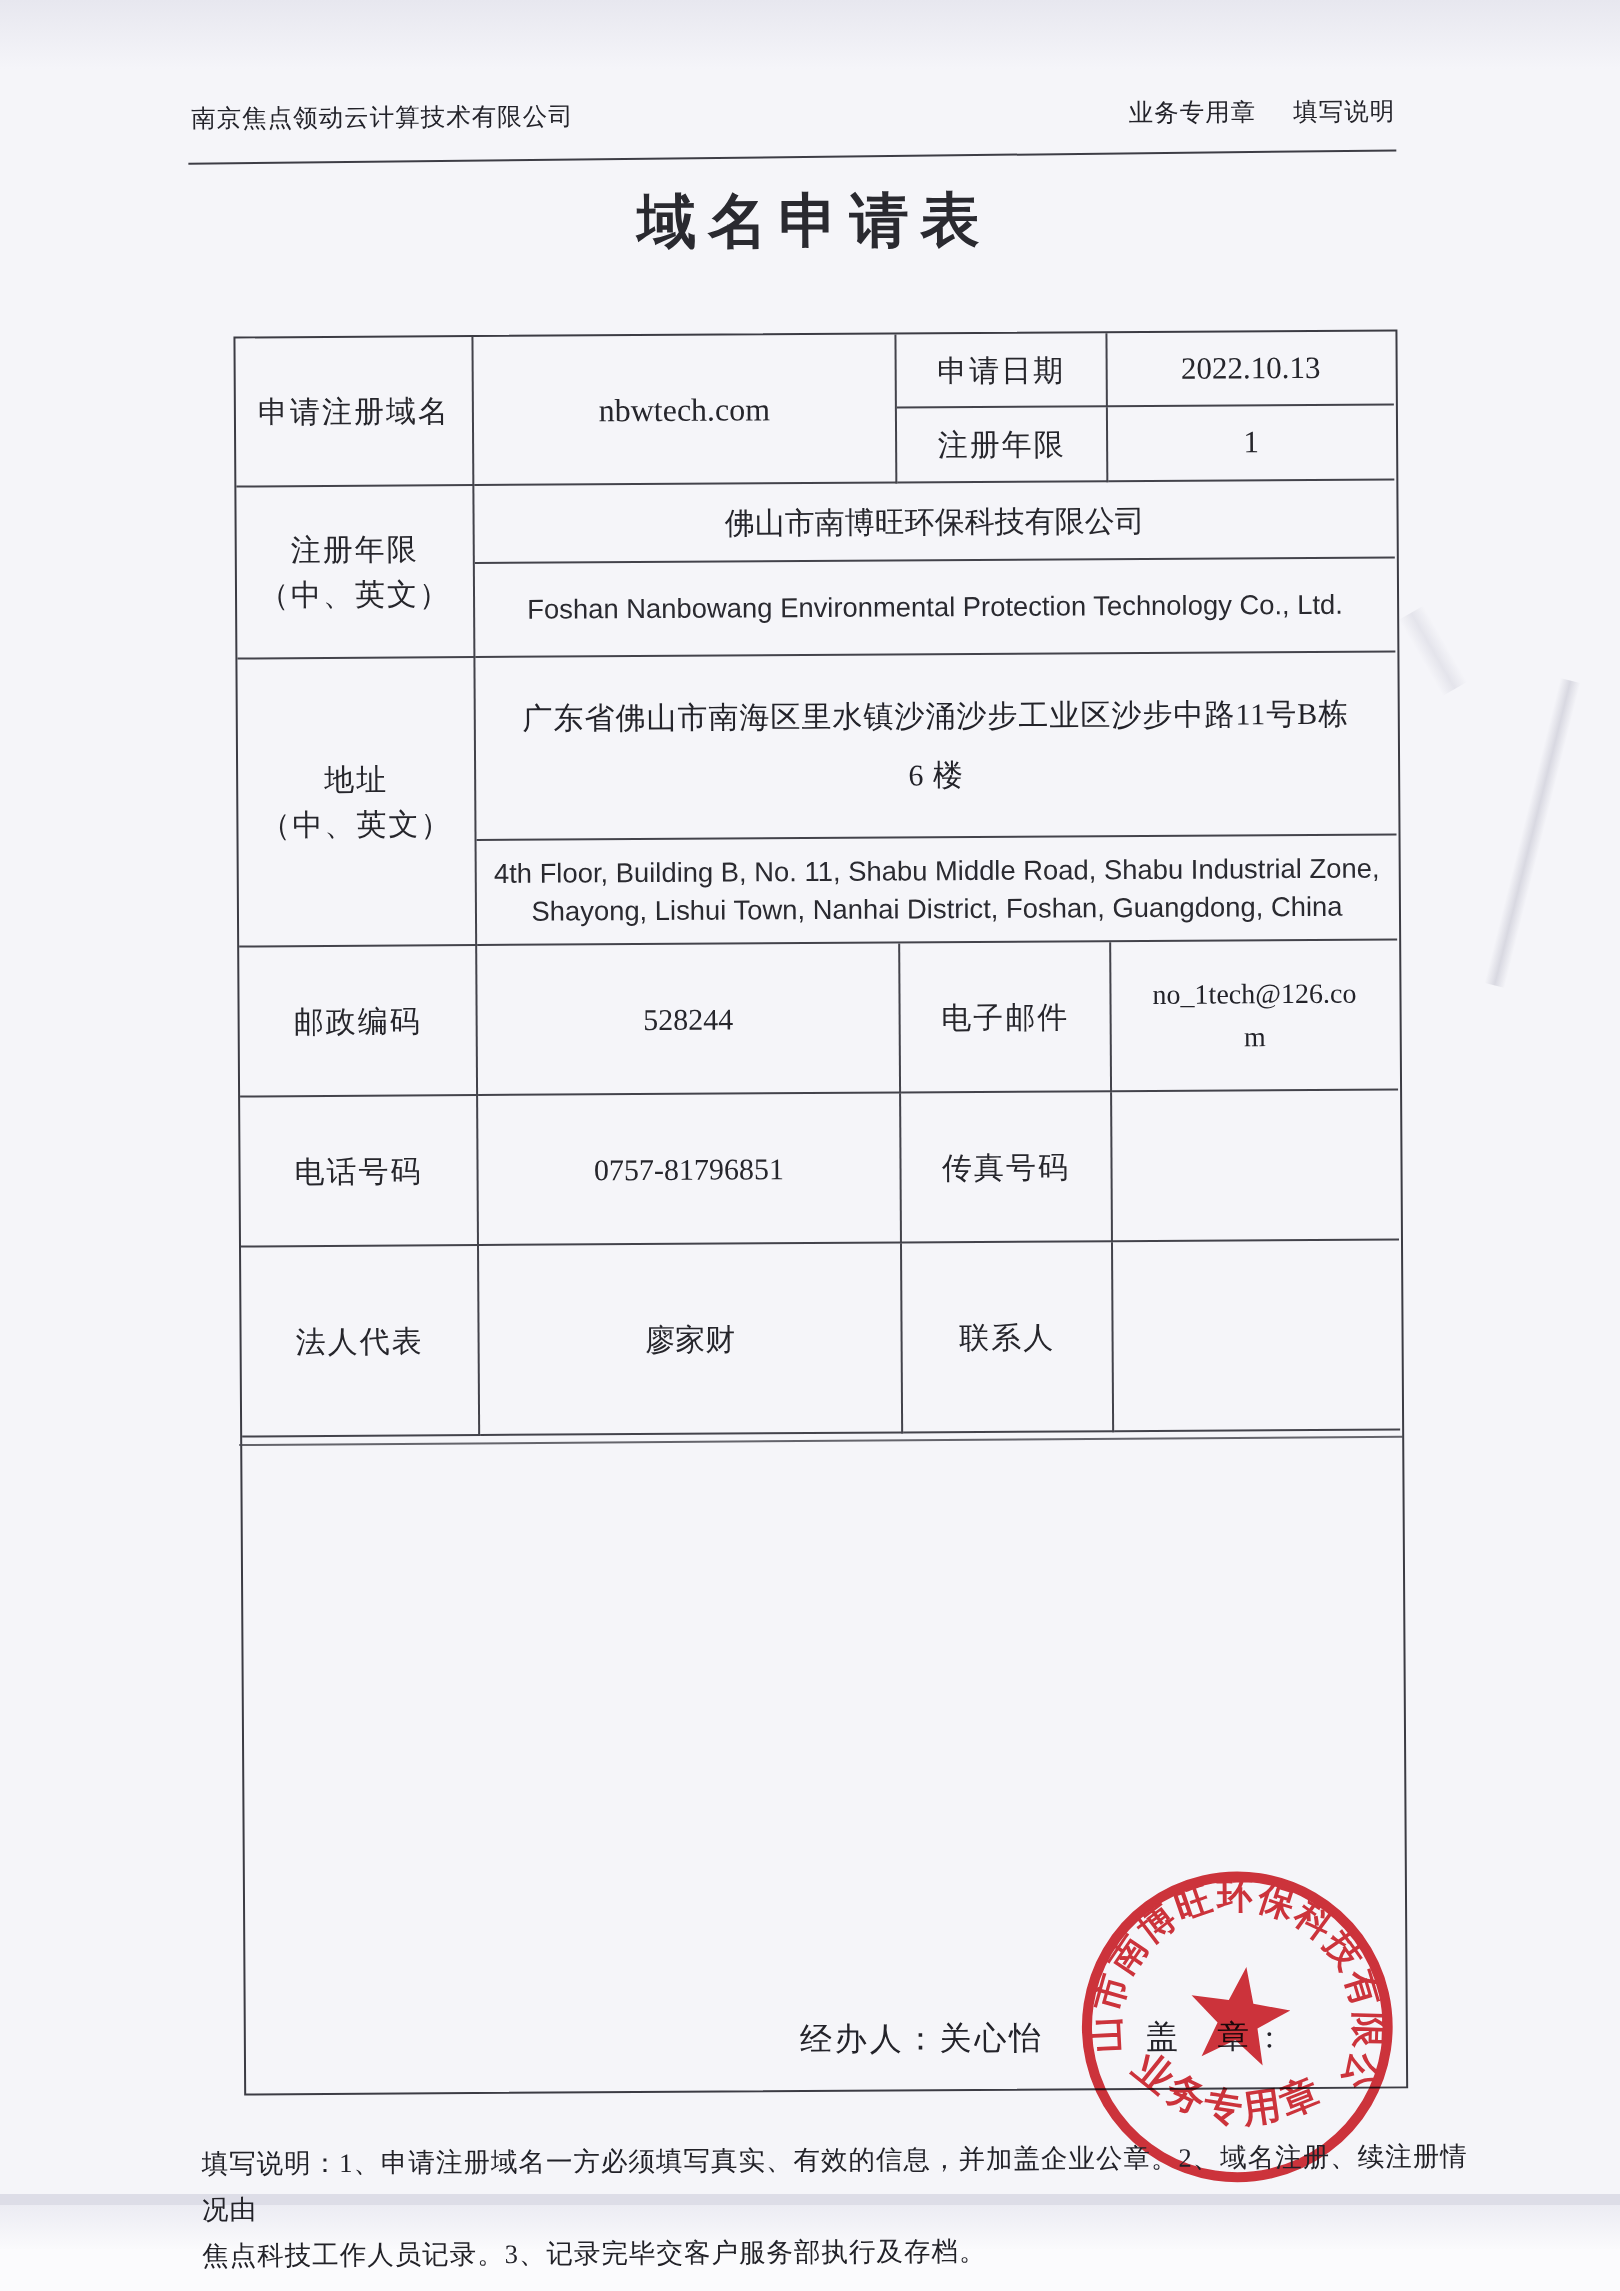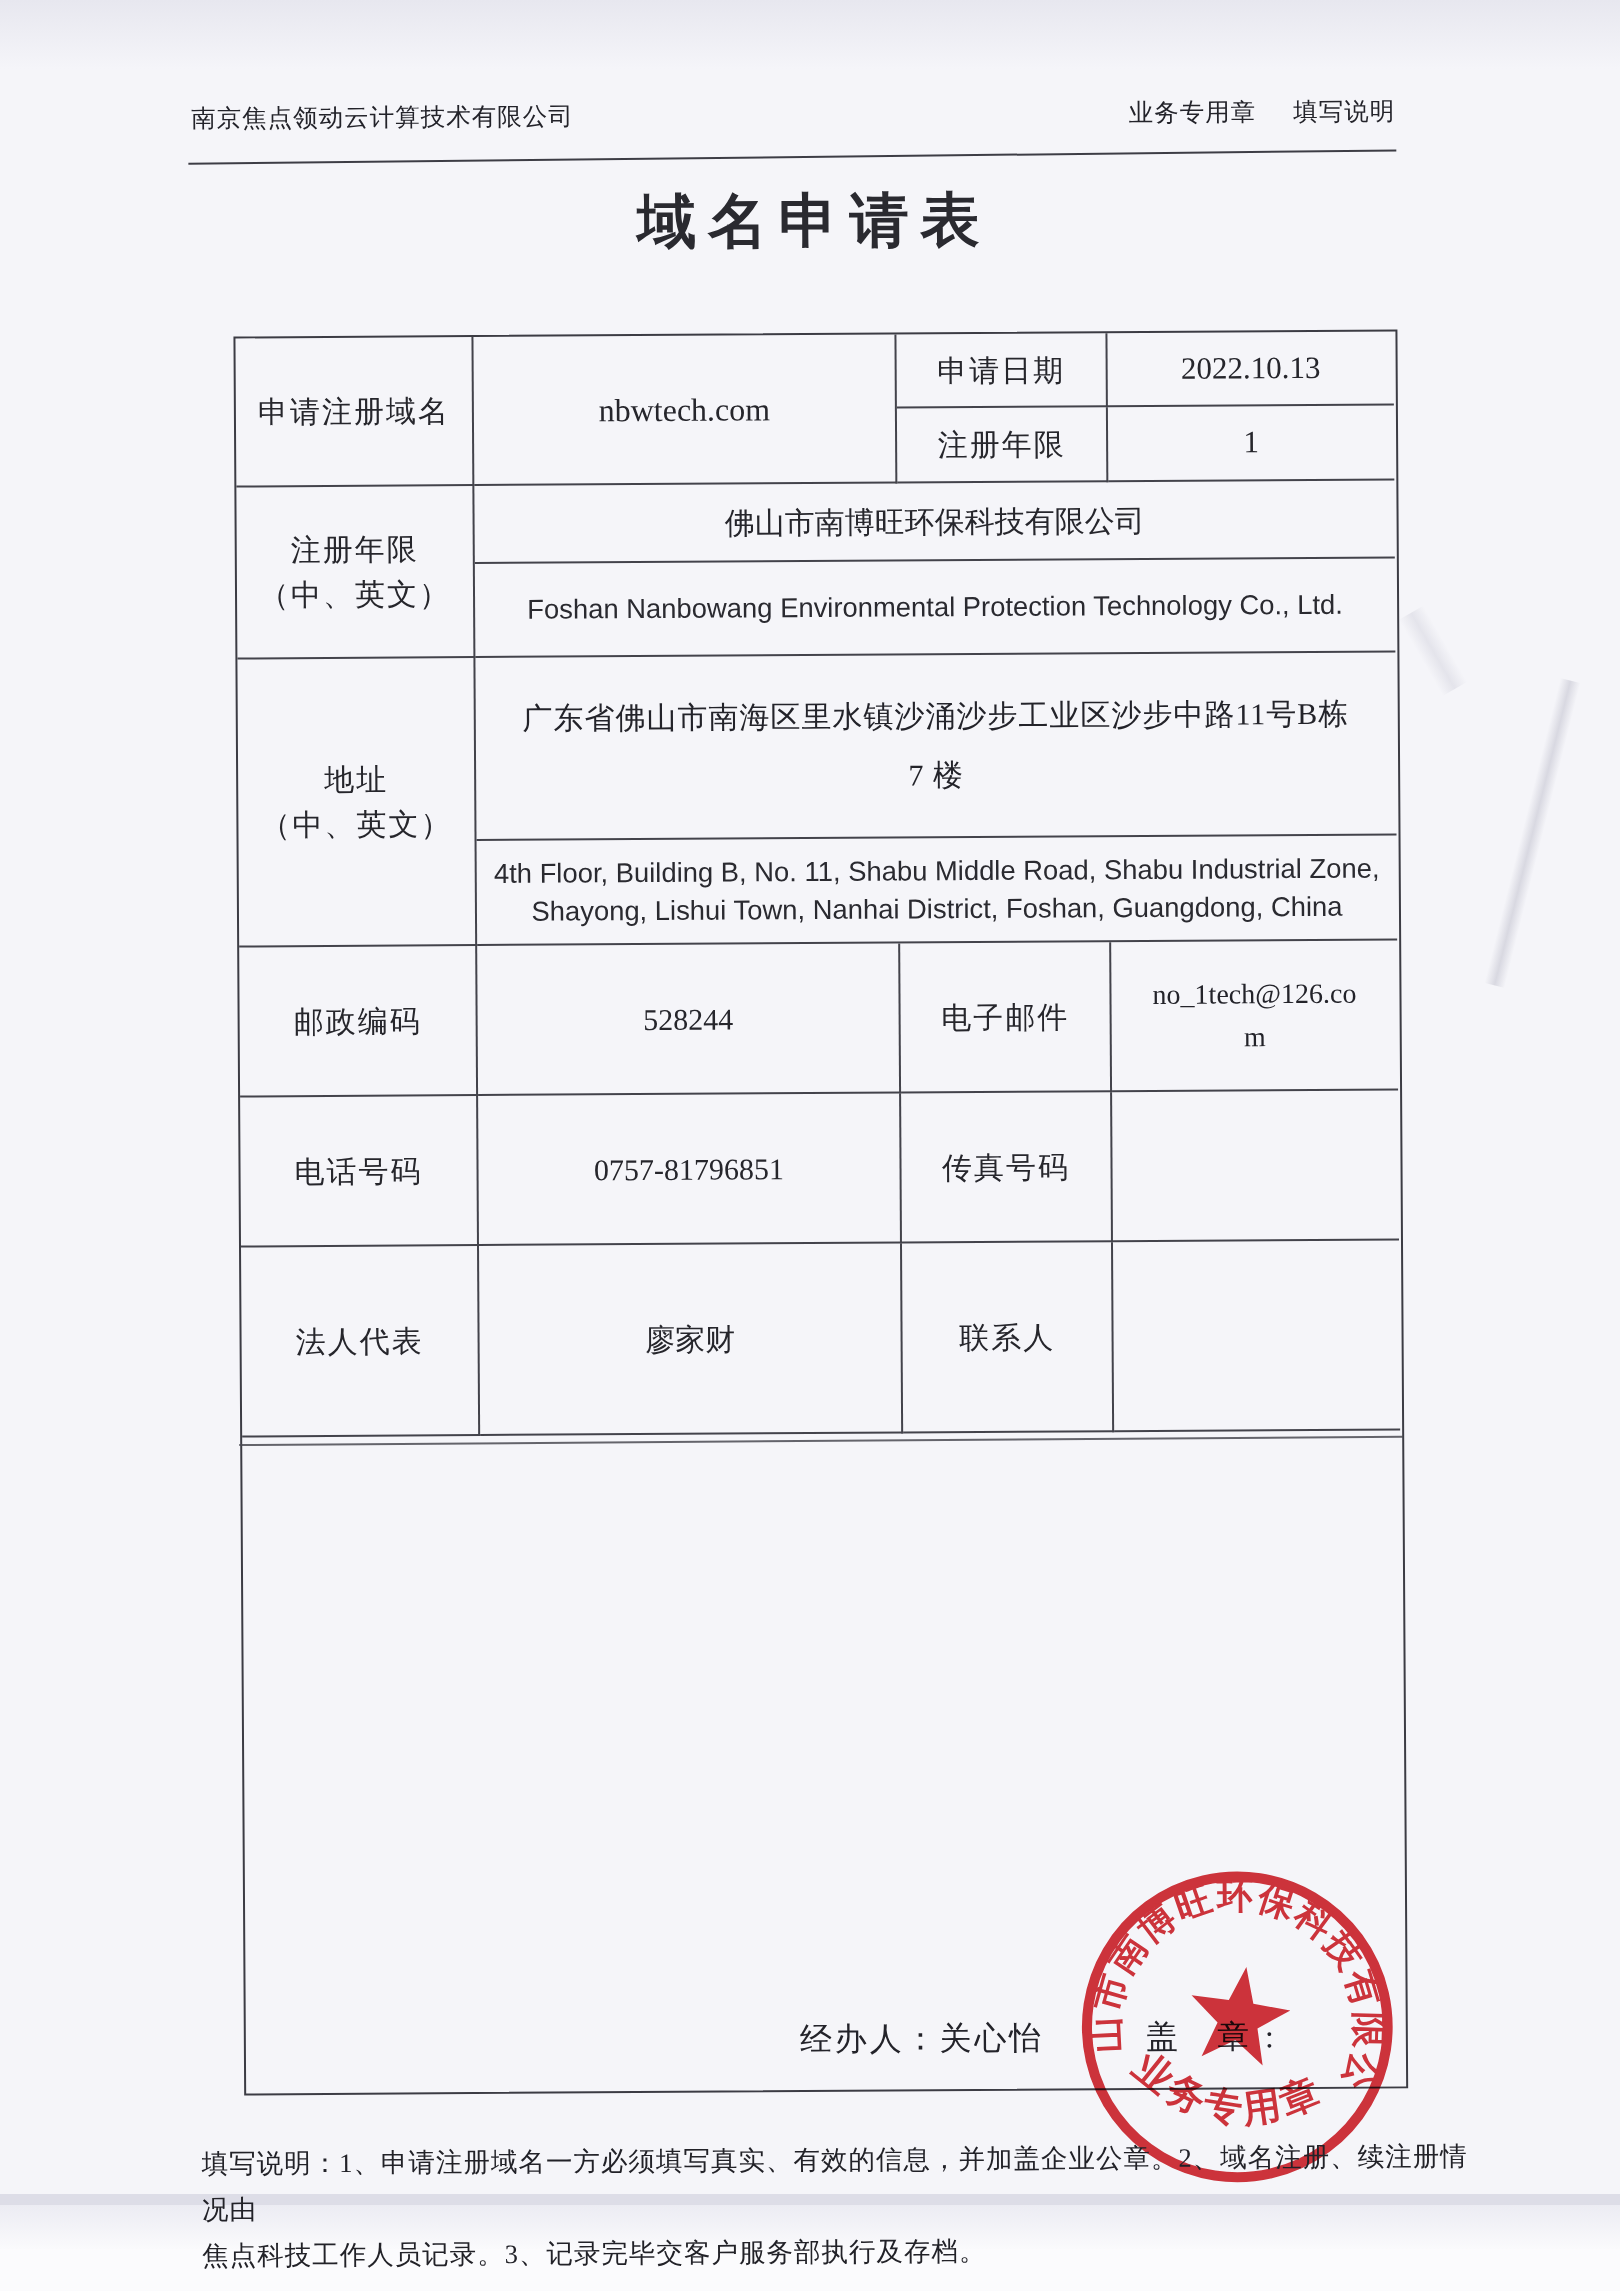--- a/index.html
+++ b/index.html
@@ -112,21 +112,21 @@
     </div>
     <div class="cell val bb" style="grid-area:3/2/4/5;font-size:30px">佛山市南博旺环保科技有限公司</div>
     <div class="cell val-en bb" style="grid-area:4/2/5/5">Foshan Nanbowang Environmental Protection Technology Co., Ltd.</div>
 
     <div class="cell lbl br bb" style="grid-area:5/1/7/2">
       <span>地址</span>
       <span>（中、英文）</span>
     </div>
     <div class="cell addr-cn bb" style="grid-area:5/2/6/5">
       <span>广东省佛山市南海区里水镇沙涌沙步工业区沙步中路11号B栋</span>
-      <span>7 楼</span>
+      <span>6 楼</span>
     </div>
     <div class="cell val-en bb" style="grid-area:6/2/7/5">
       <span class="addr-en">4th Floor, Building B, No. 11, Shabu Middle Road, Shabu Industrial Zone, Shayong, Lishui Town, Nanhai District, Foshan, Guangdong, China</span>
     </div>
 
     <div class="cell lbl br bb" style="grid-area:7/1/8/2">邮政编码</div>
     <div class="cell val br bb" style="grid-area:7/2/8/3;font-size:30px">528244</div>
     <div class="cell lbl br bb" style="grid-area:7/3/8/4">电子邮件</div>
     <div class="cell bb" style="grid-area:7/4/8/5">
       <span class="email-val">no_1tech@126.com</span>

